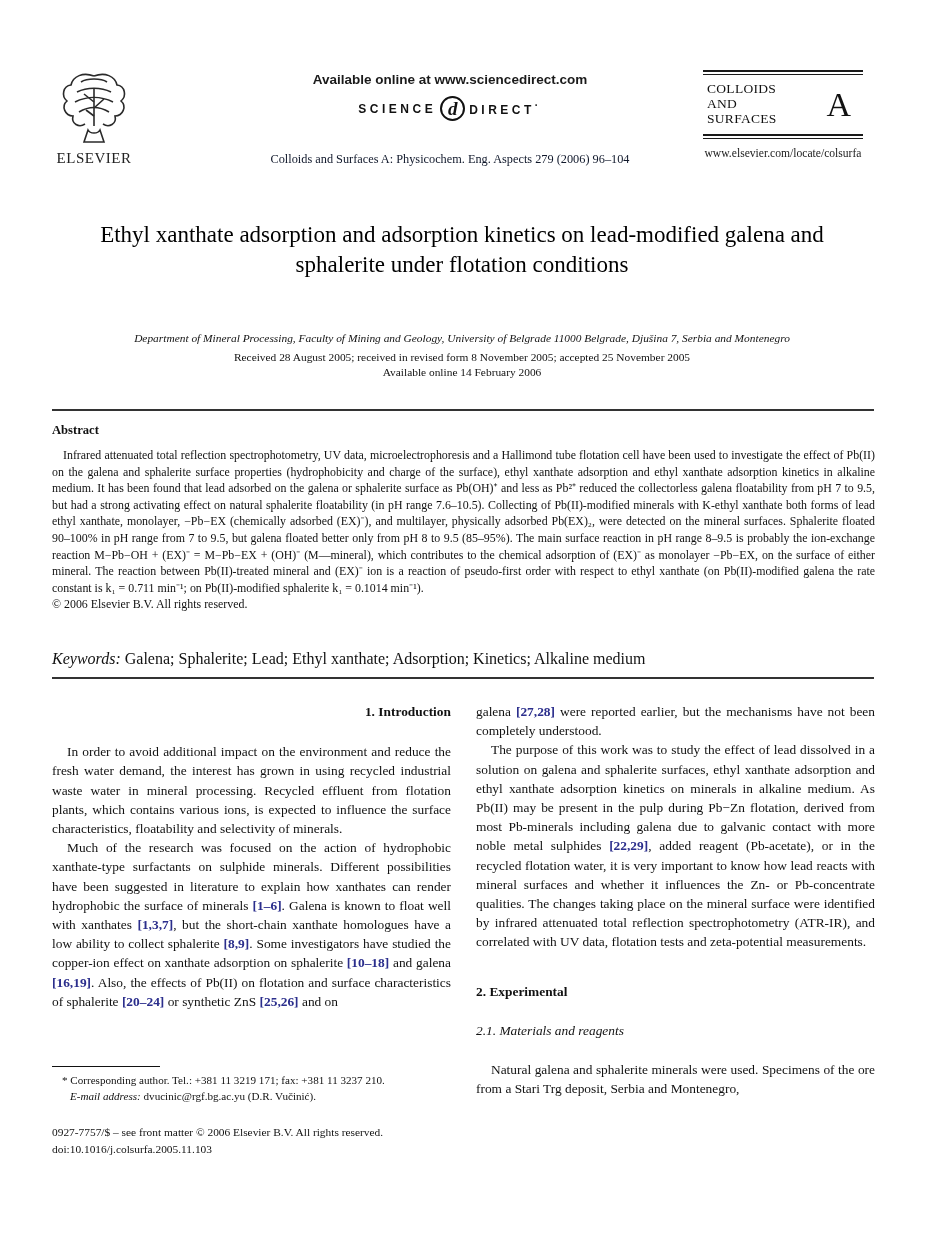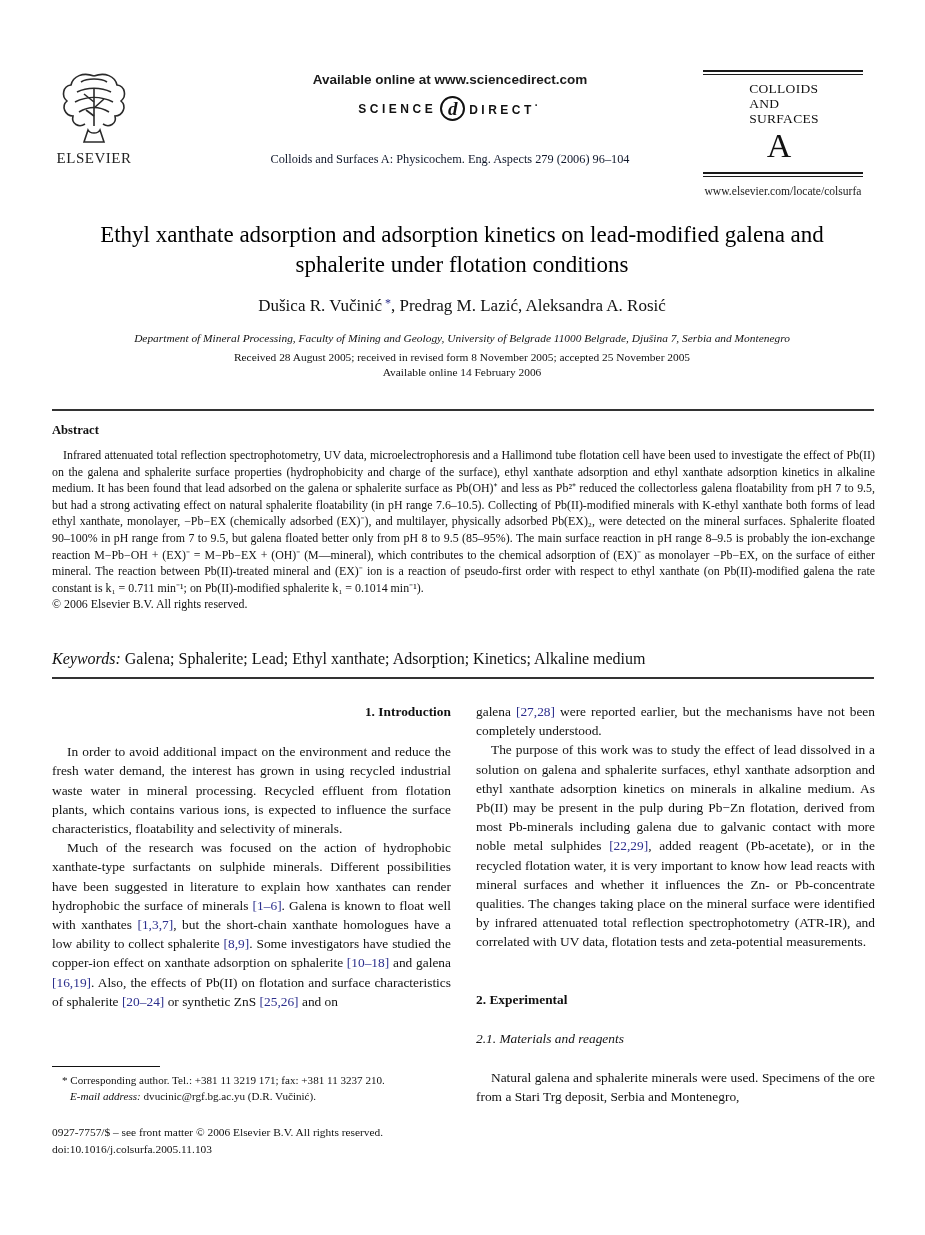--- a/index.html
+++ b/index.html
@@ -21,21 +21,21 @@
   .sd-word { font-family:"Liberation Sans", sans-serif; font-weight:bold; font-size:12px; letter-spacing:3.5px; color:#111; }
   .sd-circle { width:25px; height:25px; border:2.4px solid #111; border-radius:50%;
     display:flex; align-items:center; justify-content:center;
     font-family:"Liberation Serif", serif; font-style:italic; font-weight:bold; font-size:19px; line-height:1; }
   .sd-dot { font-size:10px; vertical-align:super; }
   .journal-line { position:absolute; left:150px; top:152px; width:600px; text-align:center; font-size:12.3px; color:#0f172a; }
 
   .jbox { position:absolute; left:703px; top:70px; width:160px; }
   .rule-thick { height:2.4px; background:#1a1a1a; }
   .rule-thin { height:1px; background:#1a1a1a; margin-top:2px; }
-  .jbox-inner { display:flex; align-items:center; justify-content:space-between; padding:7px 2px 7px 4px;flex-direction:column; }
+  .jbox-inner { display:flex; align-items:center; justify-content:space-between; padding:7px 2px 7px 4px; }
   .jbox-name { font-size:13.5px; line-height:1.1; letter-spacing:0.3px; color:#111; font-stretch:condensed; }
   .jbox-letter { font-size:34px; padding-right:10px; color:#111; }
   .jbox-url { margin-top:8px; font-size:11.6px; text-align:center; color:#1a1a1a; }
 
   
   .title { position:absolute; left:62px; top:220px; width:800px; text-align:center;
     font-size:23px; line-height:1.32; color:#000; }
   .authors { position:absolute; left:62px; top:296px; width:800px; text-align:center; font-size:17px; }
   .star { color:#2b2e8c; font-size:12px; vertical-align:4px; }
   .affil { position:absolute; left:42px; top:332px; width:840px; text-align:center;
@@ -54,22 +54,22 @@
   .copyright { margin-top:0; }
   .keywords { position:absolute; left:52px; top:650px; width:823px; font-size:16px; }
   .kw-label { font-style:italic; }
 
   
   .columns { position:absolute; left:52px; top:702px; width:823px; display:flex; gap:25px; }
   .col { width:399px; font-size:13.4px; line-height:19.2px; text-align:justify; }
   .sec-head { font-weight:bold; font-size:13.4px; margin-bottom:21px; text-align:right; }
   .subsec-head { font-style:italic; font-size:13.4px; margin:20px 0 20px 0; text-align:left; }
   .col p { text-indent:15px; }
-  .cite { color:#2b2e8c; }
-  .sec-head-2 { font-weight:bold; font-size:13.4px; margin:38px 0 0 0; text-align:left; }
+  .cite { color:#2b2e8c;font-weight:bold; }
+  .sec-head-2 { font-weight:bold; font-size:13.4px; margin:30px 0 0 0; text-align:left; }
 
   
   .footnote { position:absolute; left:52px; top:1066px; width:400px; font-size:11.1px; line-height:15.5px; }
   .fn-rule { width:108px; height:1.2px; background:#111; margin-bottom:6px; }
   .fn-line1 { padding-left:10px; text-indent:0; }
   .fn-line2 { padding-left:18px; }
   .italic { font-style:italic; }
   .bottom-lines { position:absolute; left:52px; top:1124px; width:440px; font-size:11.4px; line-height:16.5px; }
 </style>
 </head>
@@ -114,21 +114,20 @@
         <div>SURFACES</div>
       </div>
       <div class="jbox-letter">A</div>
     </div>
     <div class="rule-thick"></div>
     <div class="rule-thin"></div>
     <div class="jbox-url">www.elsevier.com/locate/colsurfa</div>
   </div>
 
   <div class="title">Ethyl xanthate adsorption and adsorption kinetics on lead-modified galena and sphalerite under flotation conditions</div>
-  <div class="authors"><span>Dušica R. Vučinić</span><span class="star"> *</span><span>, Predrag M. Lazić, Aleksandra A. Rosić</span></div>
   <div class="affil">Department of Mineral Processing, Faculty of Mining and Geology, University of Belgrade 11000 Belgrade, Djušina 7, Serbia and Montenegro</div>
   <div class="dates">Received 28 August 2005; received in revised form 8 November 2005; accepted 25 November 2005</div>
   <div class="avail-date">Available online 14 February 2006</div>
 
   <div class="hr1"></div>
 
   <div class="abs-head">Abstract</div>
   <div class="abstract">
     <div class="first">Infrared attenuated total reflection spectrophotometry, UV data, microelectrophoresis and a Hallimond tube flotation cell have been used to investigate the effect of Pb(II) on the galena and sphalerite surface properties (hydrophobicity and charge of the surface), ethyl xanthate adsorption and ethyl xanthate adsorption kinetics in alkaline medium. It has been found that lead adsorbed on the galena or sphalerite surface as Pb(OH)⁺ and less as Pb²⁺ reduced the collectorless galena floatability from pH 7 to 9.5, but had a strong activating effect on natural sphalerite floatability (in pH range 7.6–10.5). Collecting of Pb(II)-modified minerals with K-ethyl xanthate both forms of lead ethyl xanthate, monolayer, −Pb−EX (chemically adsorbed (EX)⁻), and multilayer, physically adsorbed Pb(EX)₂, were detected on the mineral surfaces. Sphalerite floated 90–100% in pH range from 7 to 9.5, but galena floated better only from pH 8 to 9.5 (85–95%). The main surface reaction in pH range 8–9.5 is probably the ion-exchange reaction M−Pb−OH + (EX)⁻ = M−Pb−EX + (OH)⁻ (M—mineral), which contributes to the chemical adsorption of (EX)⁻ as monolayer −Pb−EX, on the surface of either mineral. The reaction between Pb(II)-treated mineral and (EX)⁻ ion is a reaction of pseudo-first order with respect to ethyl xanthate (on Pb(II)-modified galena the rate constant is k₁ = 0.711 min⁻¹; on Pb(II)-modified sphalerite k₁ = 0.1014 min⁻¹).</div>
     <div class="copyright">© 2006 Elsevier B.V. All rights reserved.</div>

